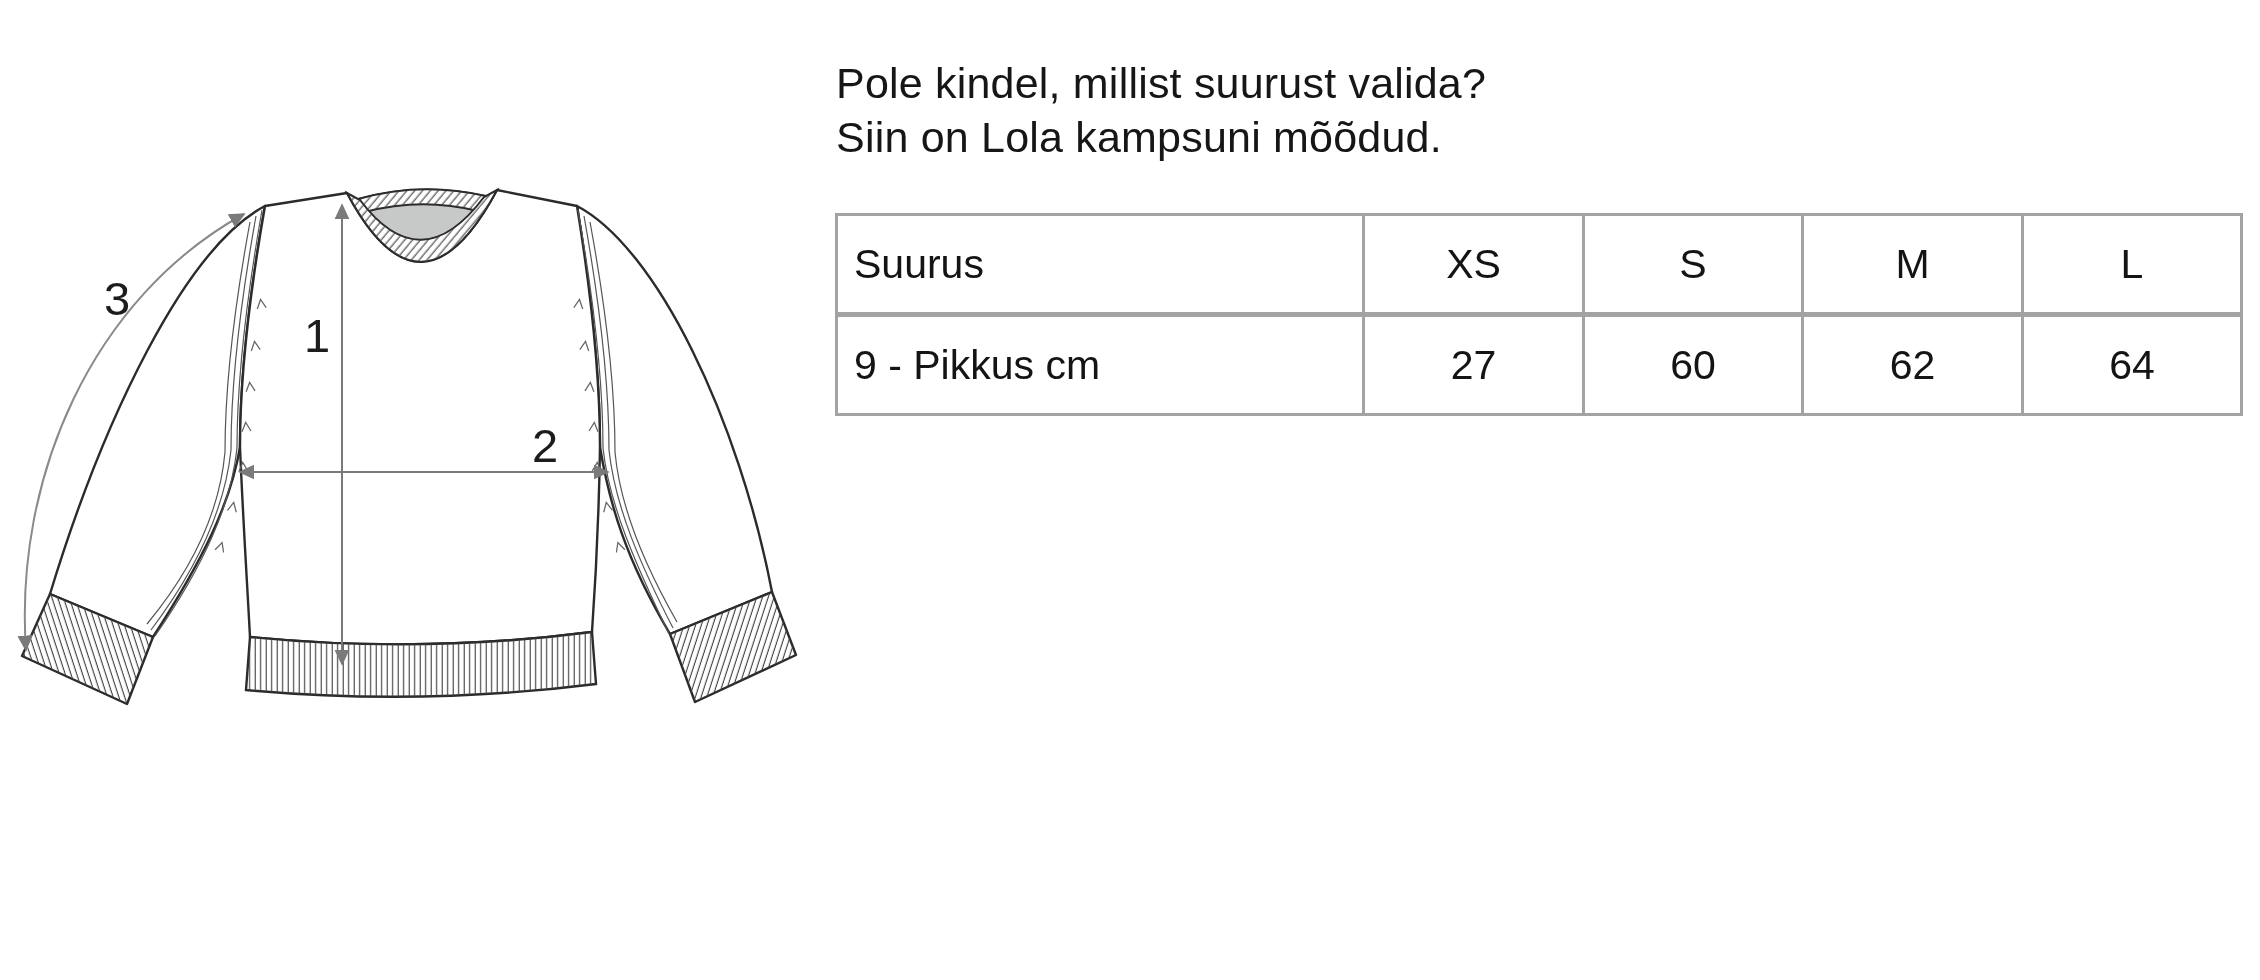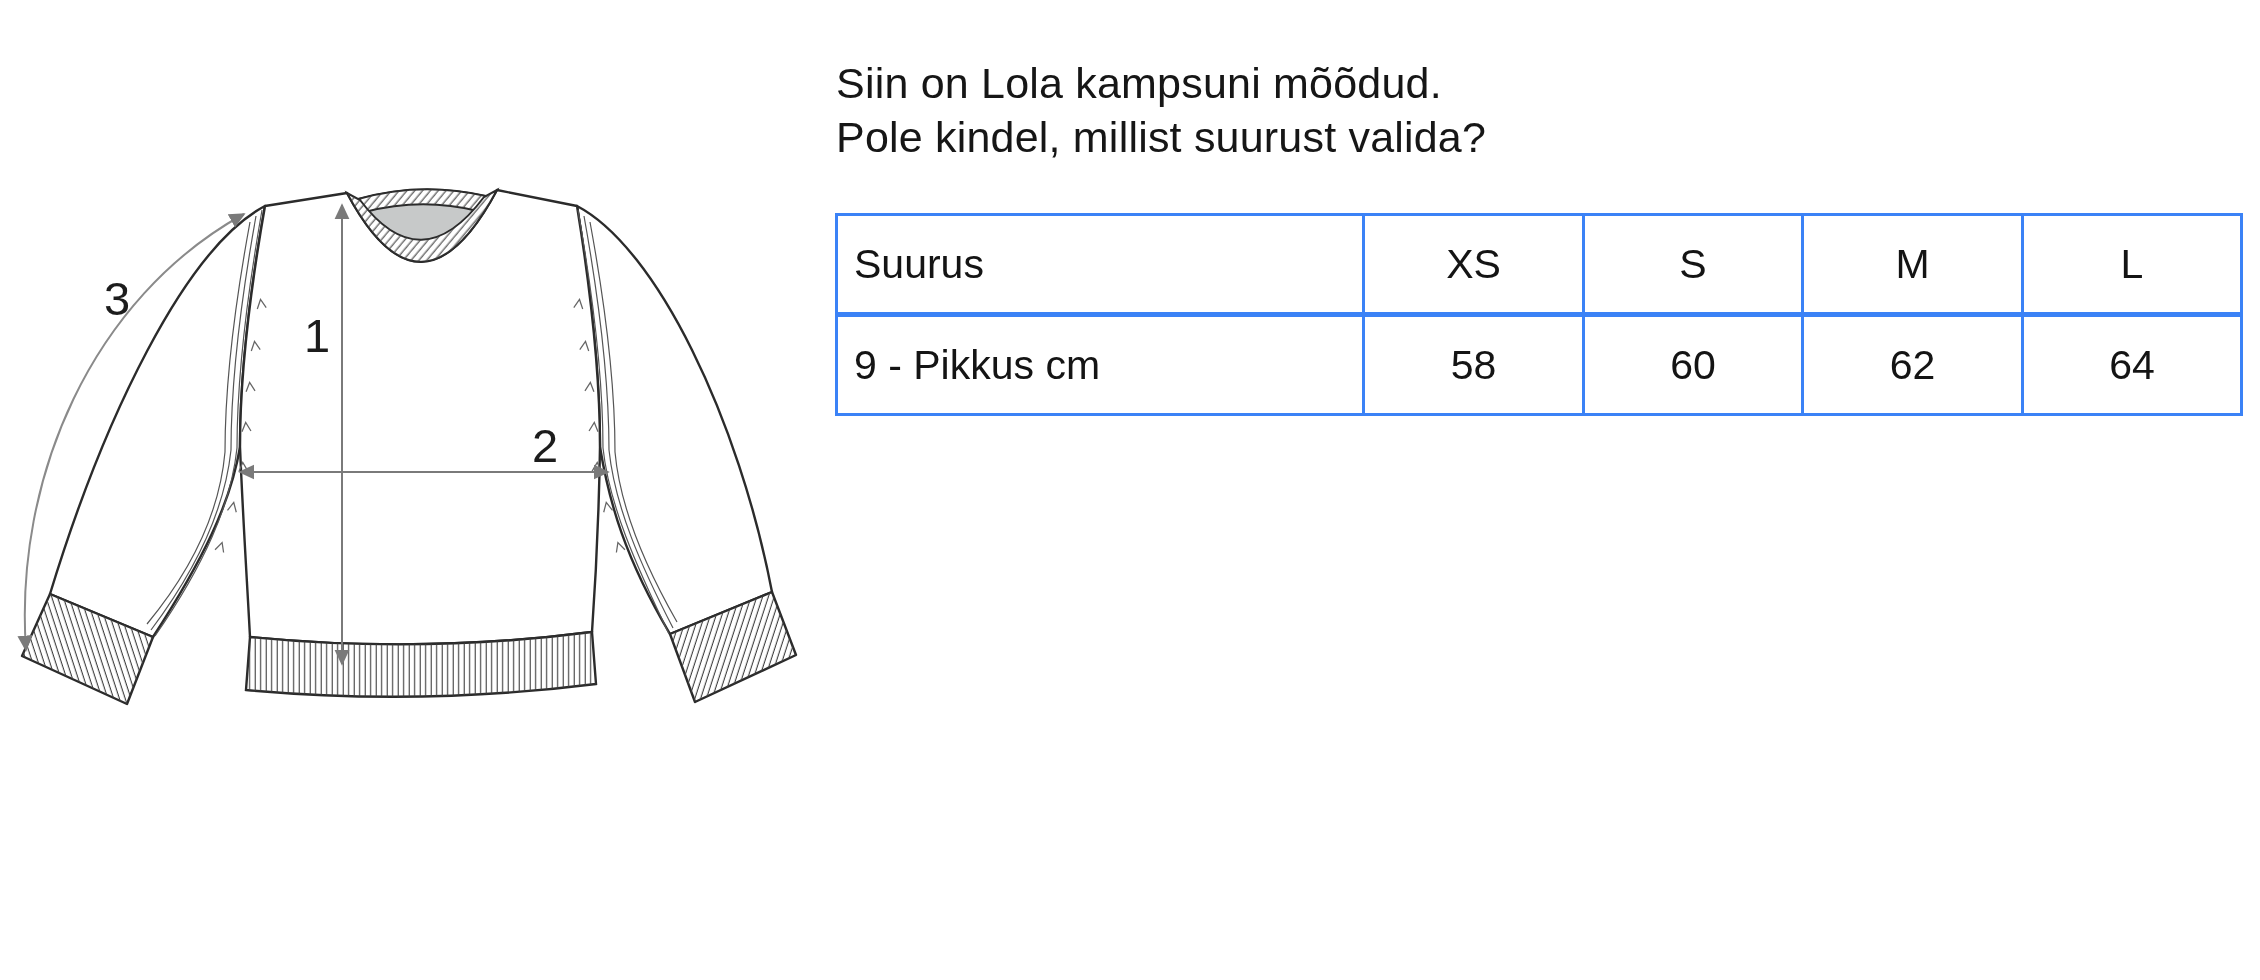--- a/index.html
+++ b/index.html
@@ -20,21 +20,21 @@
     font-size:43px;line-height:54px;letter-spacing:.2px;color:#161616;
   }
 
   
   table.size{
     position:absolute;left:835px;top:213px;
     width:1405px;border-collapse:collapse;table-layout:fixed;
     font-size:41px;color:#141414;
   }
   table.size td{
-    border:3px solid #3b82f6;
+    border:3px solid #a3a3a3;
     height:96px;padding:0;vertical-align:middle;
     text-align:center;background:#fff;
   }
   table.size tr:not(:last-child) td{border-bottom-width:5px;}
   table.size td.lbl{text-align:left;padding-left:16px;}
 </style>
 </head>
 <body>
 
 <div class="stage">
@@ -132,43 +132,43 @@
 
       <g font-family="Liberation Sans, sans-serif" font-size="47" fill="#1c1c1c" text-anchor="middle">
         <text x="317" y="352">1</text>
         <text x="545" y="462">2</text>
         <text x="117" y="315">3</text>
       </g>
     </svg>
   </div>
 
   <div class="intro">
+    <div>Pole kindel, millist suurust valida?</div>
     <div>Siin on Lola kampsuni mõõdud.</div>
-    <div>Pole kindel, millist suurust valida?</div>
   </div>
 
   <table class="size">
     <colgroup>
       <col style="width:527px">
         <col style="width:220px">
         <col style="width:219px">
         <col style="width:220px">
         <col style="width:219px">
     </colgroup>
     <tbody>
       <tr>
         <td class="lbl">Suurus</td>
         <td>XS</td>
         <td>S</td>
         <td>M</td>
         <td>L</td>
       </tr>
       <tr>
         <td class="lbl">9 - Pikkus cm</td>
-        <td>58</td>
+        <td>27</td>
         <td>60</td>
         <td>62</td>
         <td>64</td>
       </tr>
     </tbody>
   </table>
 
 </div>
 
 </body></html>

